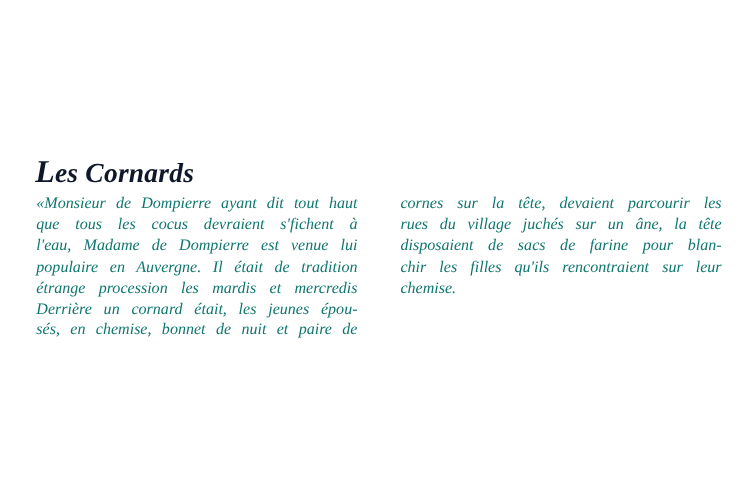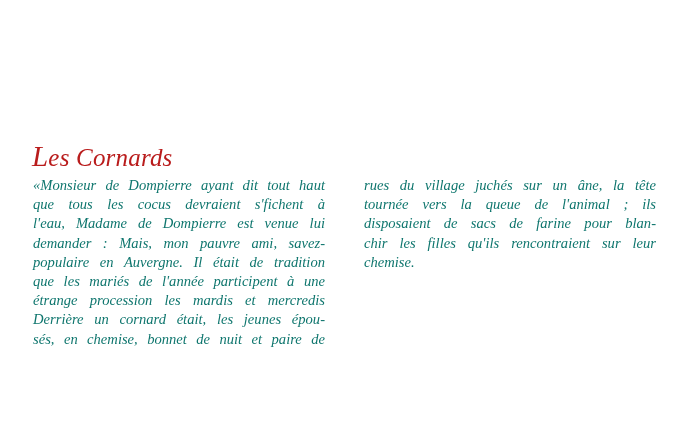--- a/index.html
+++ b/index.html
@@ -20,24 +20,24 @@
       left: 0; top: 0;
       width: 680px; height: 437px;
     }
     .title {
       position: absolute;
       left: 32px;
       top: 140px;
       margin: 0;
       font-family: "Liberation Serif", "DejaVu Serif", serif;
       font-style: italic;
-      font-weight: normal;
+      font-weight: bold;
       font-size: 25px;
       line-height: 32px;
-      color: #b91c1c;
+      color: #0f172a;
       letter-spacing: 0.2px;
     }
     .title .cap {
       font-size: 29px;
     }
     .column {
       position: absolute;
       top: 176px;
       width: 292px;
       font-family: "Liberation Serif", "DejaVu Serif", serif;
@@ -64,29 +64,27 @@
 <body>
 
 <div class="page">
 
   <h1 class="title"><span class="cap">L</span><span>es Cornards</span></h1>
 
   <div class="column col-left">
     <span class="line">«Monsieur de Dompierre ayant dit tout haut</span>
     <span class="line">que tous les cocus devraient s'fichent à</span>
     <span class="line">l'eau, Madame de Dompierre est venue lui</span>
-    <span class="line">demander : Mais, mon pauvre ami, savez-</span>
     <span class="line">populaire en Auvergne. Il était de tradition</span>
-    <span class="line">que les mariés de l'année participent à une</span>
     <span class="line">étrange procession les mardis et mercredis</span>
     <span class="line">Derrière un cornard était, les jeunes épou-</span>
     <span class="line">sés, en chemise, bonnet de nuit et paire de</span>
   </div>
 
   <div class="column col-right">
+    <span class="line">cornes sur la tête, devaient parcourir les</span>
     <span class="line">rues du village juchés sur un âne, la tête</span>
-    <span class="line">tournée vers la queue de l'animal ; ils</span>
     <span class="line">disposaient de sacs de farine pour blan-</span>
     <span class="line">chir les filles qu'ils rencontraient sur leur</span>
     <span class="line last">chemise.</span>
   </div>
 
 </div>
 
 </body></html>

